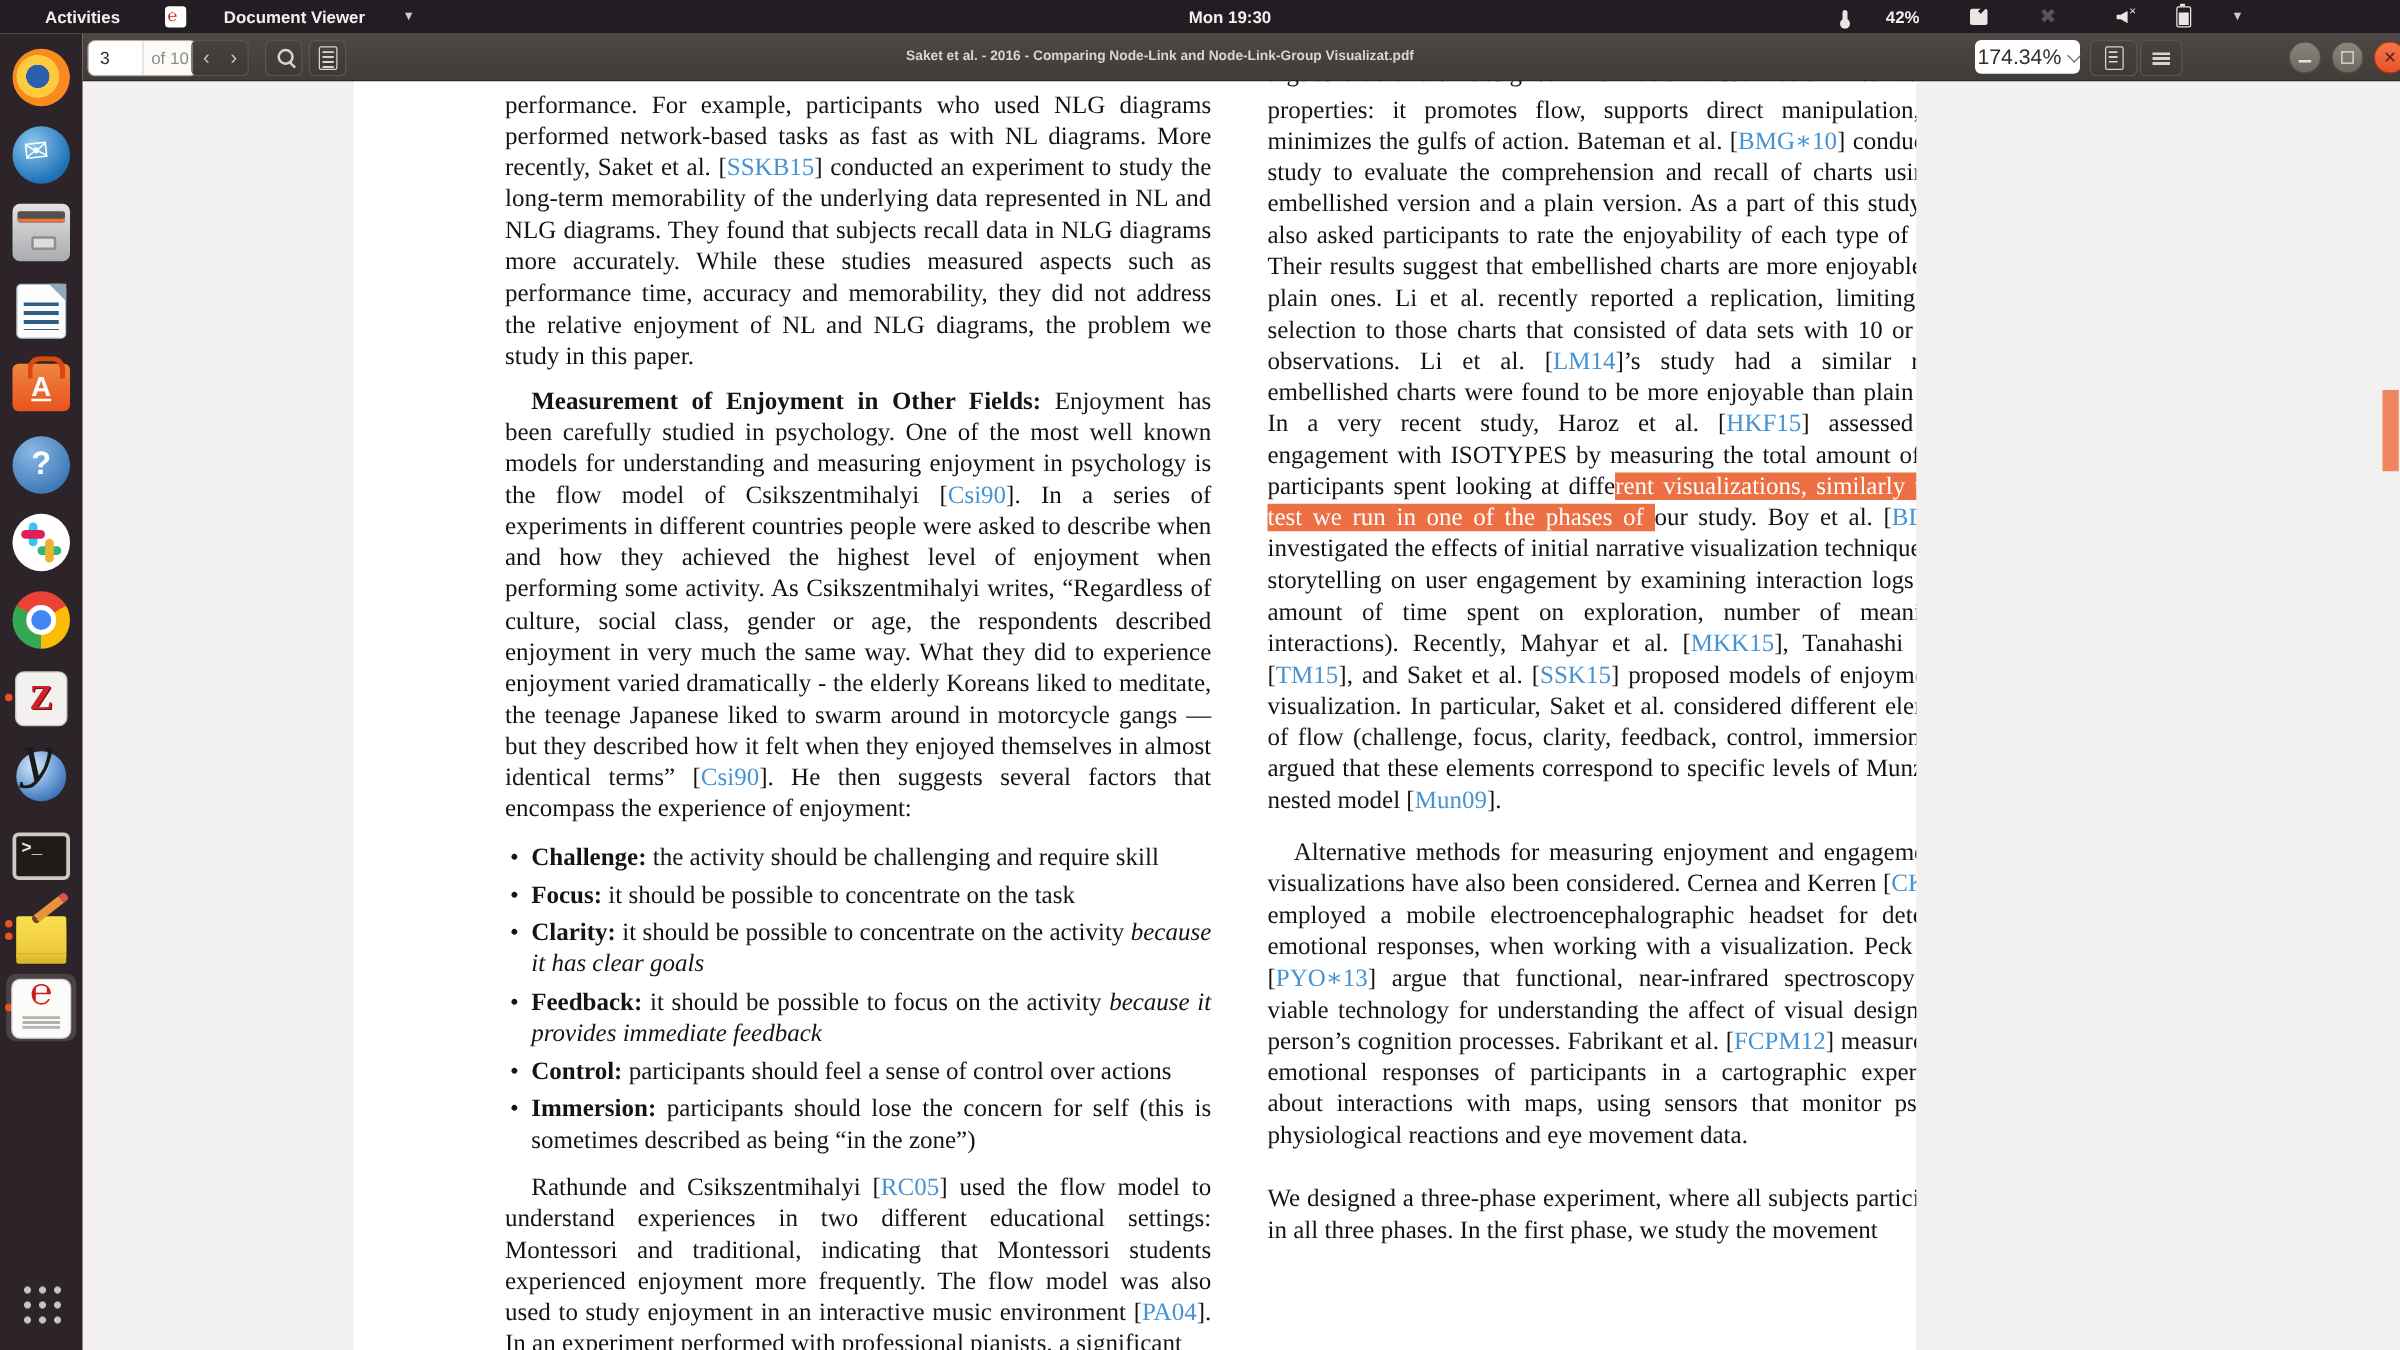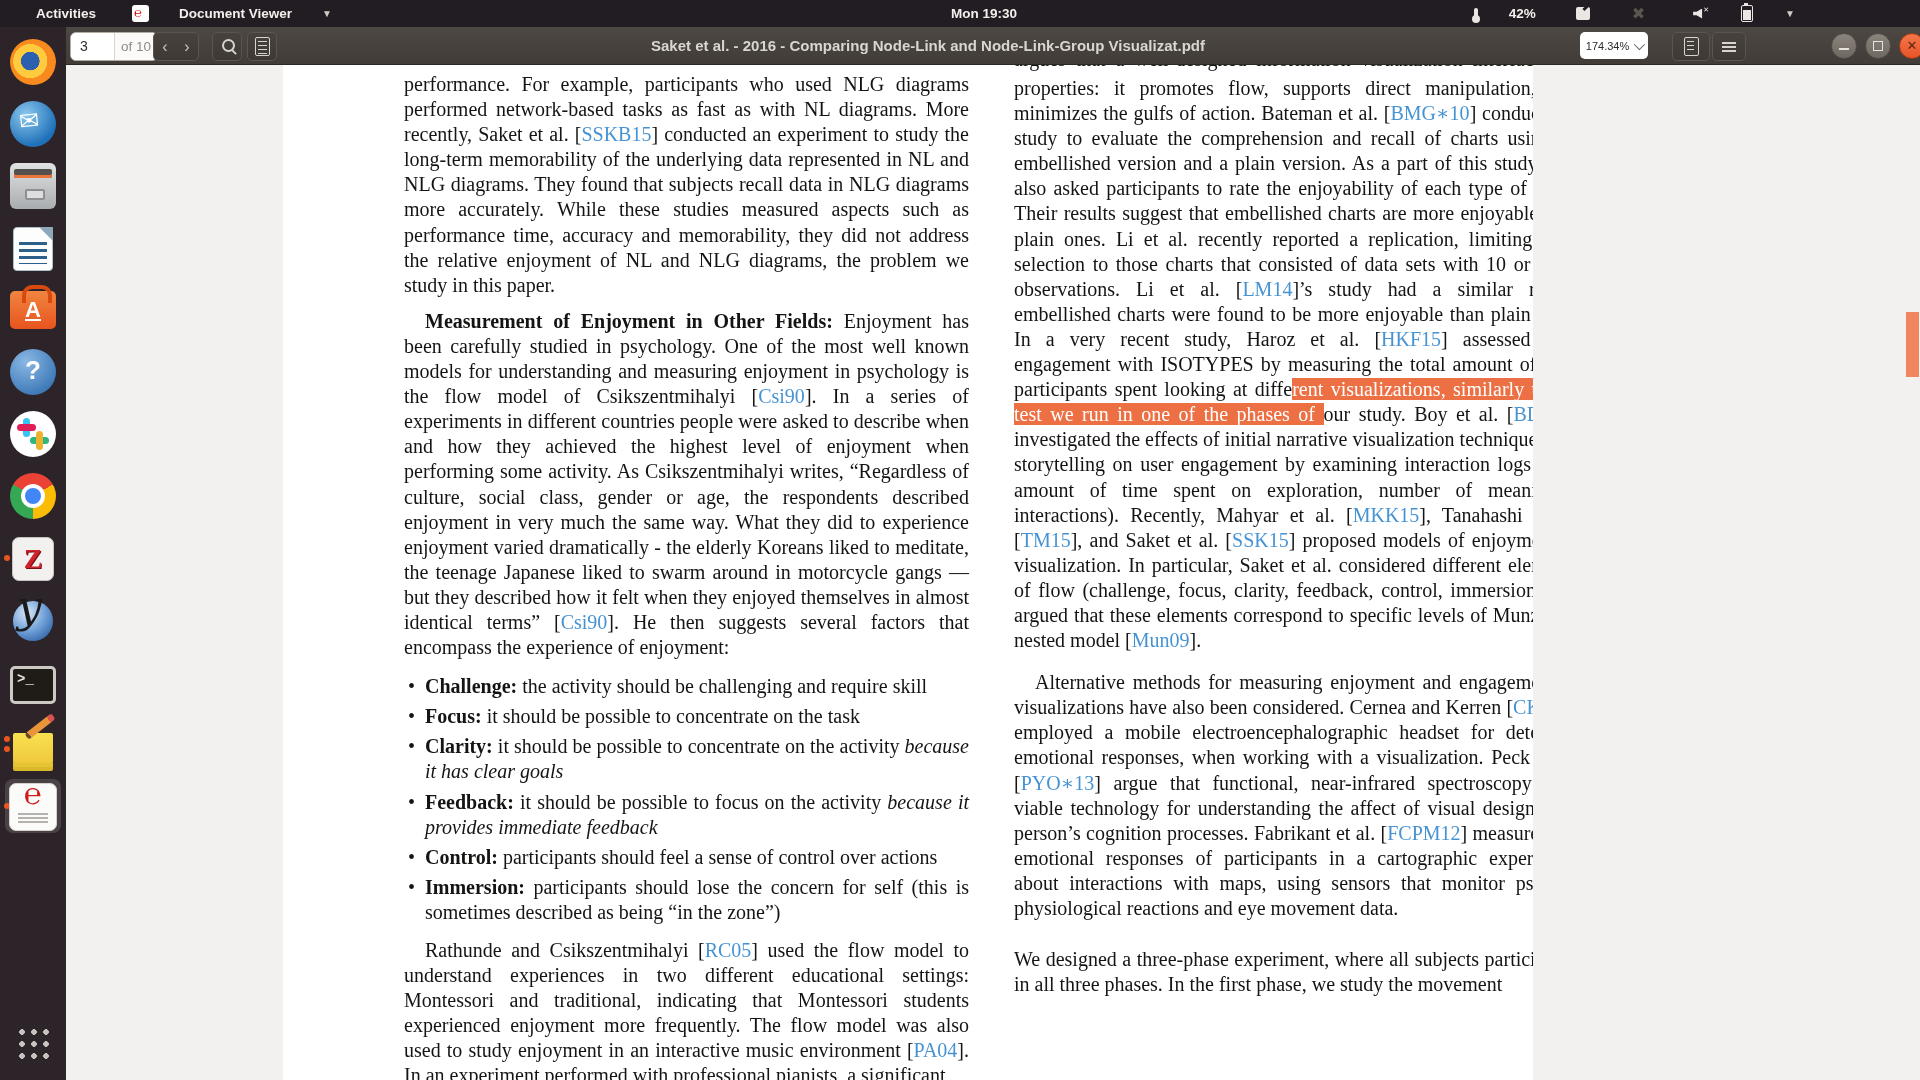--- a/index.html
+++ b/index.html
@@ -99,23 +99,23 @@
   .pg-tot{width:42px;line-height:27px;text-align:center;color:#8F8B86;background:#FBFAF9;font-size:13.5px;}
   .nav-group{left:87px;width:44px;}
   .nav-group span{width:22px;text-align:center;font-size:16px;color:#C8C4BF;}
   .btn-search{left:146px;width:28px;}
   .mag{width:9px;height:9px;border:2px solid #D8D4CF;border-radius:50%;position:relative;margin:-3px -3px 0 0;}
   .mag::after{content:"";position:absolute;width:2px;height:6px;background:#D8D4CF;left:9px;top:8px;transform:rotate(-45deg);}
   .btn-side{left:181px;width:28px;}
   .side-ico{width:13px;height:17px;border:1.5px solid #D8D4CF;border-radius:2px;
       background:repeating-linear-gradient(#D8D4CF 0 1.5px,transparent 1.5px 4px);background-size:9px 100%;background-position:2px 3px;background-repeat:no-repeat;}
   .tb-title{position:absolute;left:215px;right:345px;top:0;height:37px;line-height:37px;text-align:center;
-      color:#D9D6D2;font-size:15px;font-weight:700;white-space:nowrap;overflow:hidden;text-overflow:ellipsis;}
-  .zoom-box{position:absolute;left:1514px;top:5px;width:68px;height:27px;background:#FFF;border-radius:5px;
-      display:flex;align-items:center;justify-content:center;gap:5px;color:#2F2C29;font-size:11px;}
+      color:#D9D6D2;font-size:11px;font-weight:700;white-space:nowrap;overflow:hidden;text-overflow:ellipsis;}
+  .zoom-box{position:absolute;left:1514px;top:5px;width:84px;height:27px;background:#FFF;border-radius:5px;
+      display:flex;align-items:center;justify-content:center;gap:5px;color:#2F2C29;font-size:17px;}
   .zoom-box .chev{width:7px;height:7px;border-right:1.5px solid #6A6661;border-bottom:1.5px solid #6A6661;
       transform:rotate(45deg) translateY(-2px);}
   .btn-preview{left:1606px;width:36px;}
   .prev-ico{width:13px;height:17px;border:1.5px solid #D8D4CF;border-radius:2px;position:relative;}
   .prev-ico::after{content:"";position:absolute;left:2px;top:3px;width:7px;height:9px;
       background:repeating-linear-gradient(#D8D4CF 0 1.5px,transparent 1.5px 4px);}
   .btn-menu{left:1646px;width:32px;}
   .ham{width:14px;height:10px;background:repeating-linear-gradient(#D8D4CF 0 2px,transparent 2px 4px);}
   .wbtn{position:absolute;top:6px;width:24px;height:24px;border-radius:50%;
       background:linear-gradient(#8A847C,#6E6860);border:1px solid #514C46;display:flex;align-items:center;justify-content:center;}

